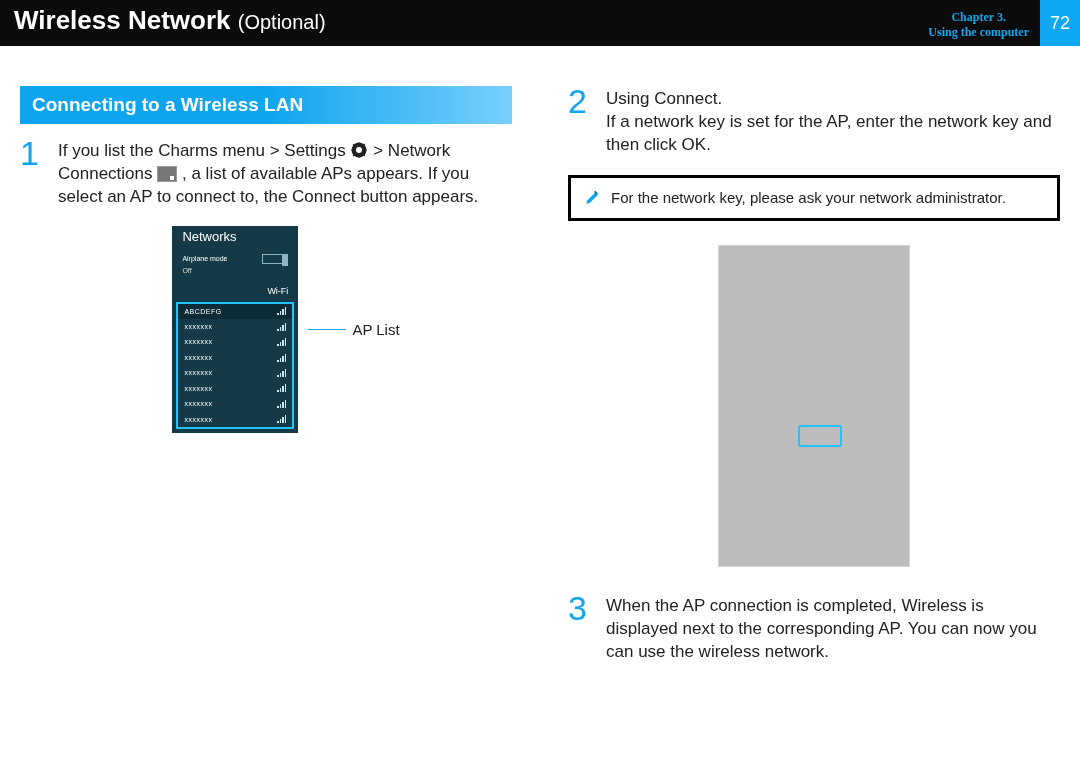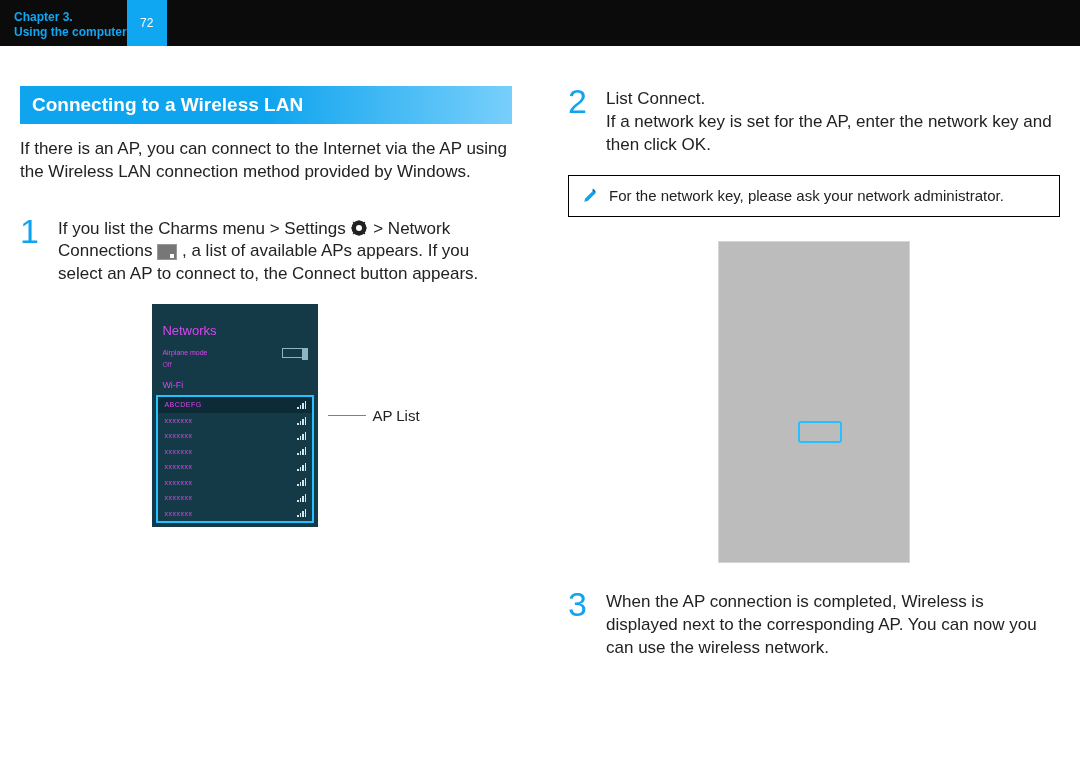--- a/index.html
+++ b/index.html
@@ -24,27 +24,27 @@
   }
   .title { font-size: 26px; font-weight: 700; line-height: 32px;}
   .title .opt { font-weight: 400; font-size: 20px; }
   .chapinfo {
     display: flex;
     align-items: center;
     height: 100%;
     font-size: 12px;
     color: #0fa6f2;
   }
-  .chaptext { text-align: left; padding-right: 0; line-height: 15px; font-weight:600;}
+  .chaptext { text-align: center; padding-right: 11px; line-height: 15px; font-weight:600;font-family:Liberation Serif, serif;}
   .pagenum {
     width: 40px; height: 46px;
     background: #0fa6f2;
     color: #fff;
     display: flex; align-items: center; justify-content: center;
-    font-size: 12px; font-weight: 400;
+    font-size: 18px; font-weight: 400;
     margin-top: -4px;
   }
   
   .content { display: flex; padding: 40px 20px 0 20px; gap: 56px; }
   .col { flex: 1; font-size: 17px; line-height: 1.35; }
   .section-head {
     background: linear-gradient(to right, #0fa4ee 0%, #0fa4ee 50%, #78cffb 100%);
     color: #fff; font-weight: 600; font-size: 19px;
     padding: 6px 12px; margin-bottom: 14px;
   }
@@ -63,52 +63,52 @@
     background: #777; vertical-align: middle; position: relative;
     border: 1px solid #999;
   }
   .netconn-icon::after{
     content:""; position:absolute; right:2px; bottom:1px;
     width:4px; height:4px; background:#fff;
   }
   
   .panel-wrap { display: flex; align-items: center; justify-content: center; margin: 16px 0 0 40px;}
   .panel {
-    width: 166px; background: #153a47; color: #d946ef;
-    padding: 16px 0 4px 0;
+    width: 126px; background: #153a47; color: #ffffff;
+    padding: 0 0 4px 0;
   }
   .panel-title { font-size: 13px; padding: 2px 10px 8px 10px; }
   .airplane-row { display: flex; justify-content: space-between; align-items: center;
     padding: 0 10px 2px 10px; font-size: 7px; }
   .toggle {
     width: 26px; height: 10px; border: 1px solid #8db6c4; position: relative;
   }
   .toggle::after { content:""; position:absolute; right:-1px; top:-1px; width:6px; height:12px; background:#8db6c4;}
   .off-label{ font-size:7px; padding:0 10px 6px 10px; opacity:.8;}
-  .wifi-label { font-size: 9px; padding: 4px 10px; }
+  .wifi-label { font-size: 9px; padding: 4px 10px; text-align: right; }
   .ap-list { border: 2px solid #25c0ff; margin: 0 4px; }
   .ap-row {
     display: flex; justify-content: space-between; align-items: center;
     font-size: 7px; padding: 3px 6px; letter-spacing: .5px;
   }
   .ap-row.selected { background: #0d2b36; }
   .sig-bars { display:inline-flex; gap:1px; align-items:flex-end; }
   .sig-bars span { width:1.5px; background:#cfe9f1; }
   .sig-bars span:nth-child(1){height:2px}
   .sig-bars span:nth-child(2){height:4px}
   .sig-bars span:nth-child(3){height:6px}
   .sig-bars span:nth-child(4){height:8px}
   .ap-callout {
     display: flex; align-items: center; gap: 6px; margin-left: 10px;
   }
   .ap-callout .line { width: 38px; height: 1px; background: #0fa4ee; }
   .ap-callout .text { font-size: 15px; color:#222;}
   
   .note-box {
-    border: 1px solid #000000; background: #fff;
+    border: 3px solid #000000; background: #fff;
     padding: 10px 12px; font-size: 15px;
     display: flex; align-items: center; gap: 8px;
     margin: 18px 0 24px 0;
   }
   .note-icon {
     width: 20px; height: 20px; flex: 0 0 20px;
     display:inline-flex;
   }
   .img-placeholder {
     width: 192px; height: 322px; background: #bcbcbc;
@@ -117,34 +117,37 @@
   }
   .img-placeholder .highlight {
     position: absolute; left: 80px; top: 180px;
     width: 44px; height: 22px; border: 2px solid #25c0ff; border-radius: 3px;
   }
 </style>
 </head>
 <body>
 
 <div class="header">
+  <div class="title">
+    <span>Wireless Network</span>
+    <span class="opt">(Optional)</span>
+  </div>
   <div class="chapinfo">
     <div class="chaptext">
       <div>Chapter 3.</div>
       <div>Using the computer</div>
     </div>
     <div class="pagenum">72</div>
   </div>
 </div>
 
 <div class="content">
 
   <div class="col">
     <div class="section-head">Connecting to a Wireless LAN</div>
-    <p class="intro">If there is an AP, you can connect to the Internet via the AP using the Wireless LAN connection method provided by Windows.</p>
 
     <div class="step">
       <div class="num">1</div>
       <div class="body">
         <span>If you list the </span>
         <b>Charms menu &gt; Settings</b>
         <span class="settings-icon">
           <svg viewBox="0 0 24 24" fill="none" stroke="#e6e6e6" stroke-width="2">
             <circle cx="12" cy="12" r="3"></circle>
             <path d="M12 2v3M12 19v3M4.2 4.2l2.1 2.1M17.7 17.7l2.1 2.1M2 12h3M19 12h3M4.2 19.8l2.1-2.1M17.7 6.3l2.1-2.1" stroke="#222"></path>
@@ -248,21 +251,21 @@
         <div class="line"></div>
         <div class="text">AP List</div>
       </div>
     </div>
   </div>
 
   <div class="col">
     <div class="step">
       <div class="num">2</div>
       <div class="body">
-        <span>List </span><b>Connect</b><span>.</span><br>
+        <span>Using </span><b>Connect</b><span>.</span><br>
         <span>If a network key is set for the AP, enter the network key and then click </span><b>OK</b><span>.</span>
       </div>
     </div>
 
     <div class="note-box">
       <span class="note-icon">
         <svg viewBox="0 0 24 24">
             <path d="M4 19l1-4 10-10 3 3-10 10-4 1z" fill="#0fa4ee"></path>
             <path d="M14 4l3 3" stroke="#0a6aa0" stroke-width="2"></path>
           </svg>

